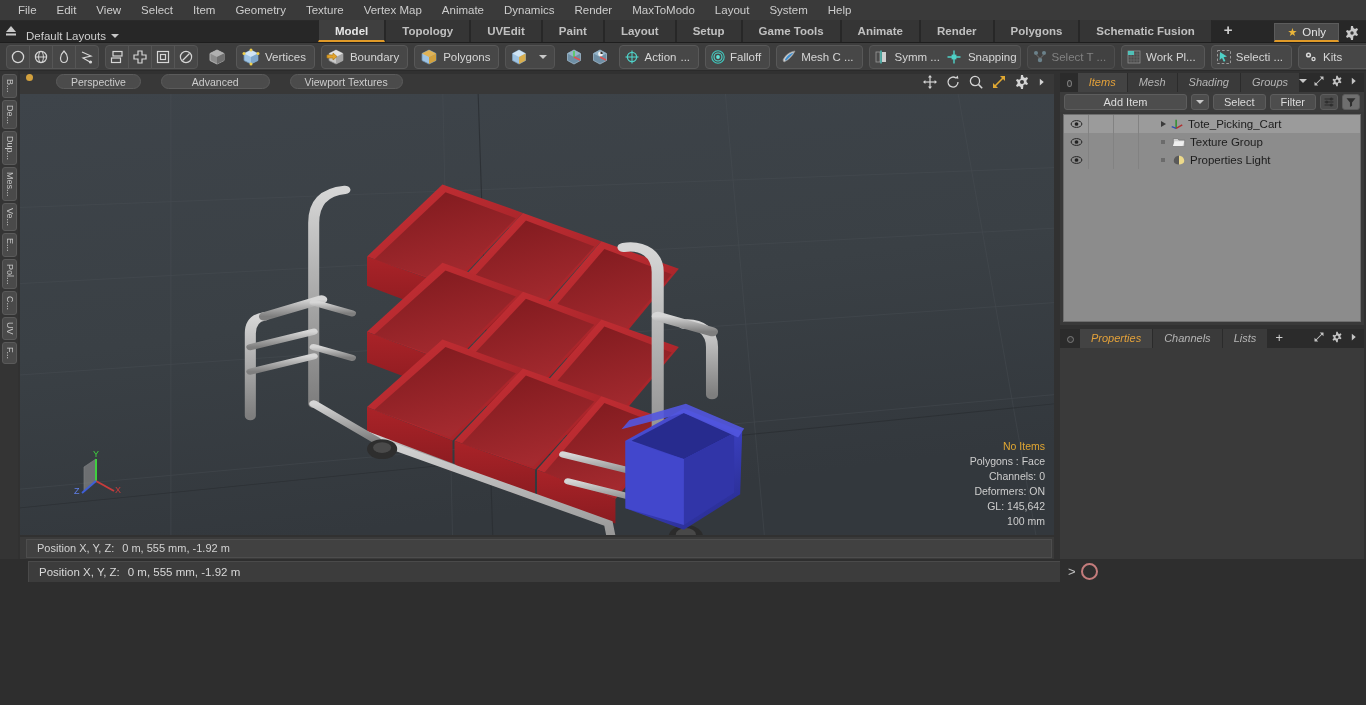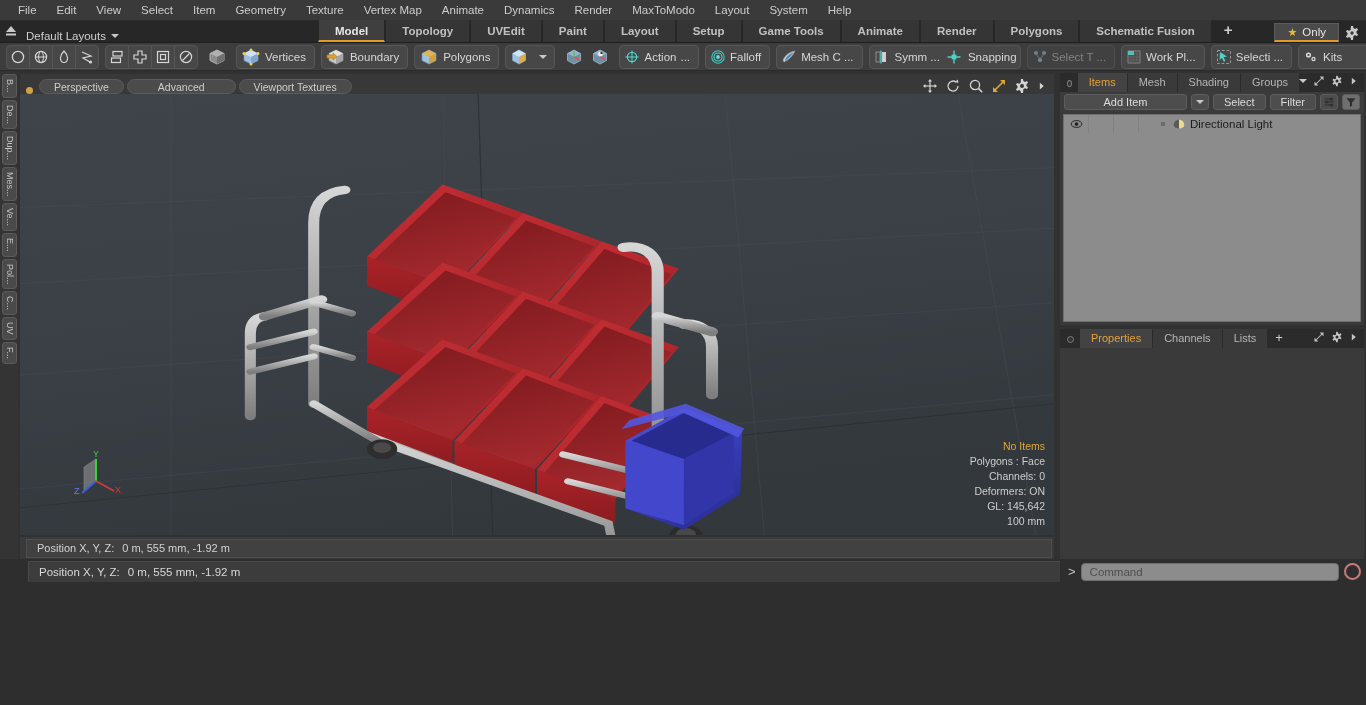--- a/index.html
+++ b/index.html
@@ -73,40 +73,40 @@
   
   .vstrip { width:18px; background:#343434; display:flex; flex-direction:column; align-items:center; padding-top:3px; flex:0 0 18px;}
   .vtab {
     writing-mode:vertical-rl; text-orientation:mixed; font-size:9px; color:#c4c4c4;
     background:#4a4a4a; border:1px solid #5a5a5a; border-radius:3px; margin-bottom:2px;
     padding:4px 1px; width:15px; text-align:center; letter-spacing:0px; overflow:hidden;
   }
 
   
   .vpcol { flex:1 1 auto; display:flex; flex-direction:column; min-width:0; padding:3px 2px 0 2px; }
-  .vphead { height:20px; display:flex; align-items:flex-end; gap:3px; flex:0 0 20px; position:relative; background:#383838; padding-left:4px;}
+  .vphead { height:20px; display:flex; align-items:flex-start; gap:20px; flex:0 0 20px; position:relative; background:#383838; padding-left:4px;}
   .vdot { width:7px;height:7px;border-radius:50%;background:#d3a13e; margin:0 3px 0 2px;}
   .vbtn {
     height:15px; line-height:14px; padding:0 14px; font-size:10.5px; color:#cdcdcd;
     background:#4b4b4b; border:1px solid #5b5b5b; border-radius:8px;
   }
   .vphead-right { margin-left:auto; display:flex; align-items:center; gap:7px; padding-right:8px; }
 
   .viewport { flex:1 1 auto; position:relative; overflow:hidden; background:#3b4045; }
   .vp-stats { position:absolute; right:9px; bottom:6px; text-align:right; font-size:10.5px; line-height:15px; color:#cdcdcd;}
   .vp-stats .hl { color:#e0a632; }
   .gizmo { position:absolute; left:46px; bottom:28px; width:62px; height:58px;}
 
   .vfoot { height:22px; background:#3a3a3a; display:flex; align-items:center; flex:0 0 22px; margin-top:2px;}
   .vfoot-in { height:19px; flex:1; background:#414141; border:1px solid #4d4d4d; display:flex; align-items:center; padding-left:10px; color:#d2d2d2; font-size:11px; margin-left:6px; margin-right:2px;}
 
   
   .rightcol { width:306px; flex:0 0 306px; display:flex; flex-direction:column; background:#313131; padding:2px 2px 0 0;}
   .panel { background:#393939; display:flex; flex-direction:column; }
-  .ptabs { height:19px; display:flex; align-items:flex-end; background:#2b2b2b; position:relative; }
+  .ptabs { height:19px; display:flex; align-items:flex-end; background:#2b2b2b; position:relative;font-style:italic; }
   .pdot { width:7px;height:7px;border-radius:50%;border:1px solid #7c7c7c; margin:0 5px 5px 7px; background:#343434;}
   .ptab { height:19px; line-height:18px; padding:0 11px; font-size:11px; color:#b5b5b5; background:#3a3a3a; border-left:1px solid #2b2b2b;}
   .ptab.active { background:#434343; color:#e3a13a; }
   .ptab.mini { padding:0 7px; font-size:13px; background:transparent; color:#cfcfcf;}
   .ptabs-right { margin-left:auto; display:flex; align-items:center; gap:6px; padding:0 6px 3px 0; color:#c4c4c4;}
 
   .itembar { height:20px; display:flex; align-items:center; gap:4px; background:#3b3b3b; padding:2px 4px; }
   .ibtn { height:16px; background:#4d4d4d; border:1px solid #5d5d5d; border-radius:3px; color:#dcdcdc; font-size:11px; display:flex; align-items:center; justify-content:center; padding:0 10px;}
   .ibtn.wide { flex:1; }
   .ibtn.sq { width:18px; padding:0;}
@@ -702,39 +702,78 @@
           <div class="ibtn sq" style="background:#6f6f6f">
             <svg class="ico" style="width:12px;flex:0 0 12px" viewBox="0 0 16 16">
                 <path d="M2 3 h12 l-4.6 5.5 v4.5 l-2.8 1.6 v-6.1z" fill="#2e2e2e"></path>
               </svg>
           </div>
         </div>
 
         <div class="itemlist">
 
 
-
+          <div class="ilrow" style="background:#9b9b9b">
+            <div class="c c1">
+              <svg class="ico" style="width:13px;flex:0 0 13px" viewBox="0 0 16 16">
+                  <ellipse cx="8" cy="8" rx="6.6" ry="4.2" fill="none" stroke="#222" stroke-width="1.2"></ellipse>
+                  <circle cx="8" cy="8" r="2.3" fill="#222"></circle>
+                </svg>
+            </div>
+            <div class="c c2"></div>
+            <div class="c c3"></div>
+            <div class="ilname">
+              <span class="indent"></span>
+              <span class="tri"></span>
+              <svg class="ico" style="width:14px;flex:0 0 14px" viewBox="0 0 16 16">
+                  <line x1="7" y1="13" x2="7" y2="3" stroke="#2e8f2e" stroke-width="1.7"></line>
+                  <line x1="7" y1="13" x2="14" y2="9" stroke="#b03030" stroke-width="1.7"></line>
+                  <line x1="7" y1="13" x2="2" y2="11" stroke="#3050b0" stroke-width="1.7"></line>
+                </svg>
+              <span>Tote_Picking_Cart</span>
+            </div>
+          </div>
+
+          <div class="ilrow">
+            <div class="c c1">
+              <svg class="ico" style="width:13px;flex:0 0 13px" viewBox="0 0 16 16">
+                  <ellipse cx="8" cy="8" rx="6.6" ry="4.2" fill="none" stroke="#222" stroke-width="1.2"></ellipse>
+                  <circle cx="8" cy="8" r="2.3" fill="#222"></circle>
+                </svg>
+            </div>
+            <div class="c c2"></div>
+            <div class="c c3"></div>
+            <div class="ilname">
+              <span class="indent"></span>
+              <span class="dotmark"></span>
+              <svg class="ico" style="width:14px;flex:0 0 14px;margin-left:3px" viewBox="0 0 16 16">
+                  <path d="M1.5 4 h5 l1.3 1.8 h6.7 v7.2 h-13z" fill="#cfcfcf" stroke="#6a6a6a" stroke-width="0.7"></path>
+                  <path d="M3 7 h11 l-2 5.5 h-11z" fill="#efefef"></path>
+                </svg>
+              <span>Texture Group</span>
+            </div>
+          </div>
 
           <div class="ilrow">
             <div class="c c1">
               <svg class="ico" style="width:13px;flex:0 0 13px" viewBox="0 0 16 16">
                   <ellipse cx="8" cy="8" rx="6.6" ry="4.2" fill="none" stroke="#222" stroke-width="1.2"></ellipse>
                   <circle cx="8" cy="8" r="2.3" fill="#222"></circle>
                 </svg>
             </div>
             <div class="c c2"></div>
             <div class="c c3"></div>
             <div class="ilname">
               <span class="indent"></span>
               <span class="dotmark"></span>
               <svg class="ico" style="width:14px;flex:0 0 14px;margin-left:3px" viewBox="0 0 16 16">
                   <path d="M2 9 C2 5.5 4.6 3 8 3 L8 13 C4.6 13 2 11.5 2 9z" fill="#5a5a5a"></path>
                   <path d="M8 3 C11.4 3 14 5.5 14 9 C14 11.5 11.4 13 8 13z" fill="#ecd98a"></path>
                 </svg>
-              <span>Directional Light</span>
+              <span>Properties Light</span>
             </div>
           </div>
 
           <div style="flex:1"></div>
         </div>
       </div>
 
       <div style="height:4px"></div>
 
       <div class="panel" style="flex:1 1 auto;">
@@ -765,18 +804,17 @@
     </div>
   </div>
 
   <div class="statusbar">
     <div class="sb-left">
       <span>Position X, Y, Z:</span>
       <span style="padding-left:8px">0 m, 555 mm, -1.92 m</span>
     </div>
     <div class="sb-right">
       <span class="cmd-prompt">&gt;</span>
-      <div class="cmdfield">Command</div>
       <div class="cmd-circle"></div>
     </div>
   </div>
 
 </div>
 
 </body></html>

